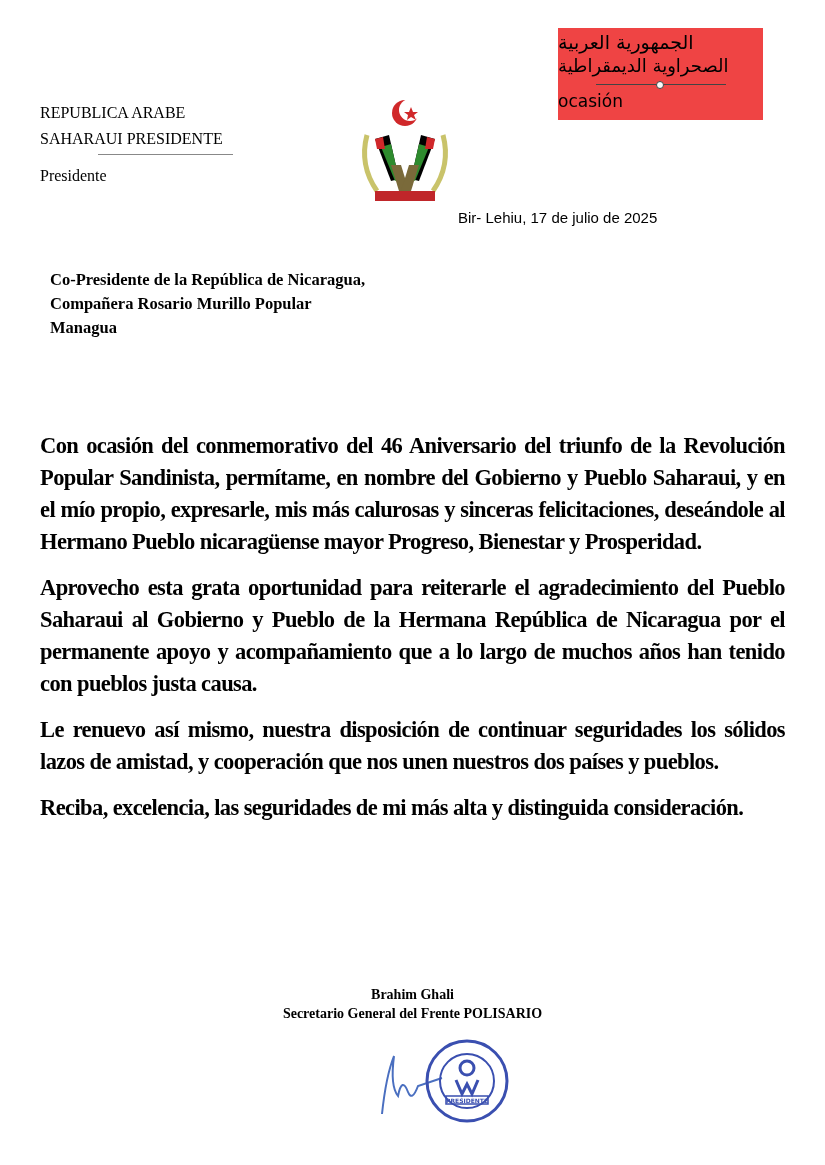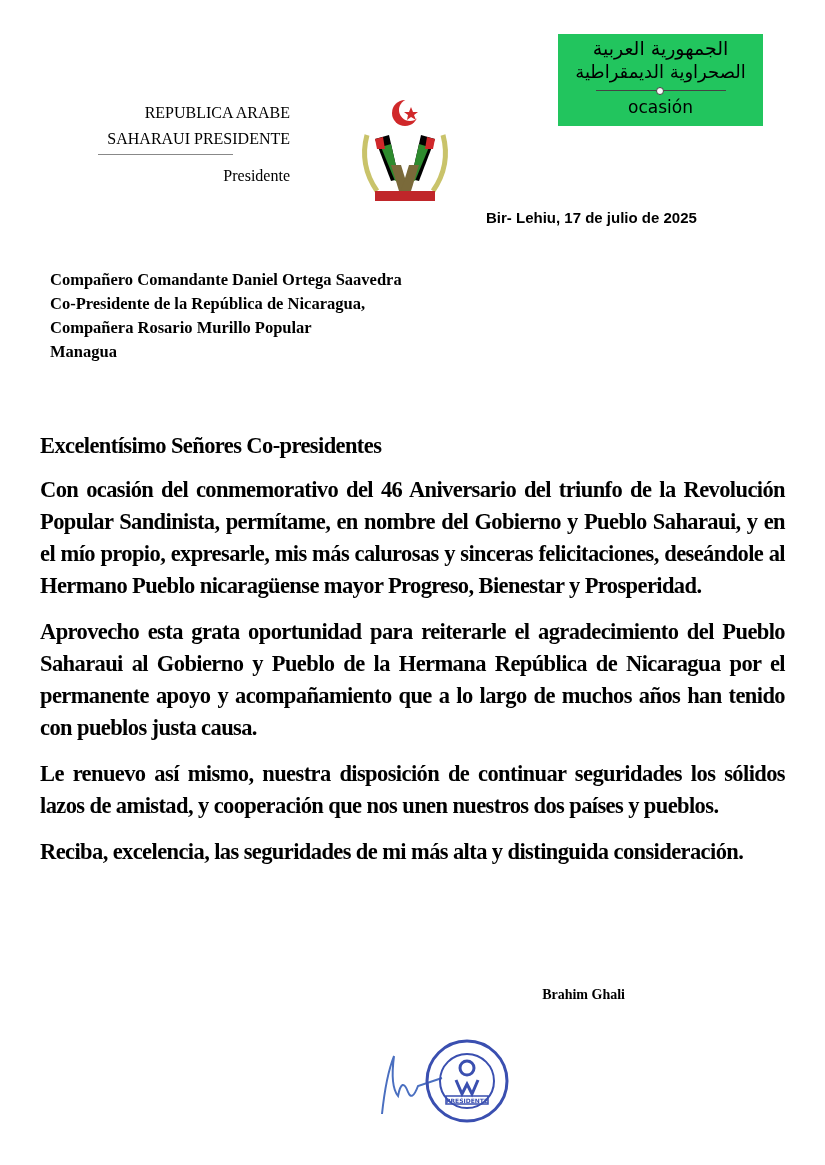--- a/index.html
+++ b/index.html
@@ -1,42 +1,42 @@
 <!DOCTYPE html>
 <html><head>
 <meta charset="utf-8">
 <style>
   html, body { margin: 0; padding: 0; background: #ffffff; }
   body { width: 825px; height: 1165px; position: relative; overflow: hidden; color: #000; }
   .serif { font-family: "Liberation Serif", "DejaVu Serif", serif; }
   .sans { font-family: "Liberation Sans", "DejaVu Sans", sans-serif; }
 
-  #header-left { position: absolute; left: 40px; top: 100px; width: 250px; text-align: right; font-size: 16px; line-height: 26px; }
+  #header-left { position: absolute; left: 40px; top: 100px; width: 250px; text-align: left; font-size: 16px; line-height: 26px; }
   #header-left .rule { width: 135px; height: 1px; background: #888; margin: 2px auto 8px auto; }
   #header-left .pres { font-size: 16px; }
 
   #emblem { position: absolute; left: 355px; top: 95px; width: 100px; height: 112px; }
 
-  #header-right { position: absolute; left: 558px; top: 34px; width: 205px; height: 92px; background: #22c55e; text-align: center; font-family: "DejaVu Sans", sans-serif; direction: rtl; }
+  #header-right { position: absolute; left: 558px; top: 28px; width: 205px; height: 92px; background: #ef4444; text-align: left; font-family: "DejaVu Sans", sans-serif; direction: rtl; }
   #header-right .ar1 { font-size: 19px; line-height: 24px; margin-top: 2px; letter-spacing: 1px; }
   #header-right .ar2 { font-size: 18px; line-height: 24px; letter-spacing: 1px; }
   #header-right .arrule { position: relative; width: 130px; height: 1px; background: #444; margin: 6px auto 6px auto; }
   #header-right .arrule::after { content: ""; position: absolute; left: 60px; top: -3px; width: 6px; height: 6px; border: 1px solid #444; border-radius: 50%; background: #fbfbfb; }
   #header-right .ar3 { font-size: 17px; line-height: 20px; }
 
-  #date { position: absolute; left: 486px; top: 209px; font-size: 15px; font-weight: bold; }
+  #date { position: absolute; left: 458px; top: 209px; font-size: 15px; font-weight: normal; }
 
   #recipients { position: absolute; left: 50px; top: 268px; font-size: 16.5px; font-weight: bold; line-height: 24px; }
 
   #body { position: absolute; left: 40px; top: 430px; width: 745px; font-size: 22.5px; font-weight: bold; line-height: 32px; text-align: justify; }
   #body p { margin: 0 0 14px 0; }
   #body .salutation { margin-bottom: 12px; }
   .narrow { font-stretch: condensed; letter-spacing: -0.6px; }
 
-  #signature { position: absolute; left: 200px; top: 985px; width: 425px; text-align: right; font-size: 14px; font-weight: bold; line-height: 19px; }
+  #signature { position: absolute; left: 200px; top: 985px; width: 425px; text-align: center; font-size: 14px; font-weight: bold; line-height: 19px; }
 
   #seal { position: absolute; left: 372px; top: 1036px; width: 160px; height: 90px; }
 </style>
 </head>
 <body>
 
 <div id="header-left" class="serif">
   <div>REPUBLICA ARABE</div>
   <div>SAHARAUI PRESIDENTE</div>
   <div class="rule"></div>
@@ -71,36 +71,35 @@
 <div id="header-right">
   <div class="ar1">الجمهورية العربية</div>
   <div class="ar2">الصحراوية الديمقراطية</div>
   <div class="arrule"></div>
   <div class="ar3">ocasión</div>
 </div>
 
 <div id="date" class="sans">Bir- Lehiu, 17 de julio de 2025</div>
 
 <div id="recipients" class="serif">
-  <div>Compañero Comandante Daniel Ortega Saavedra</div>
   <div>Co-Presidente de la República de Nicaragua,</div>
   <div>Compañera Rosario Murillo Popular</div>
   <div>Managua</div>
 </div>
 
 <div id="body" class="serif narrow">
-  <p class="salutation">Excelentísimo Señores Co-presidentes</p>
   <p>Con ocasión del conmemorativo del 46 Aniversario del triunfo de la Revolución Popular Sandinista, permítame, en nombre del Gobierno y Pueblo Saharaui, y en el mío propio, expresarle, mis más calurosas y sinceras felicitaciones, deseándole al Hermano Pueblo nicaragüense mayor Progreso, Bienestar y Prosperidad.</p>
   <p>Aprovecho esta grata oportunidad para reiterarle el agradecimiento del Pueblo Saharaui al Gobierno y Pueblo de la Hermana República de Nicaragua por el permanente apoyo y acompañamiento que a lo largo de muchos años han tenido con pueblos justa causa.</p>
   <p>Le renuevo así mismo, nuestra disposición de continuar seguridades los sólidos lazos de amistad, y cooperación que nos unen nuestros dos países y pueblos.</p>
   <p>Reciba, excelencia, las seguridades de mi más alta y distinguida consideración.</p>
 </div>
 
 <div id="signature" class="serif">
   <div>Brahim Ghali</div>
+  <div>Secretario General del Frente POLISARIO</div>
 </div>
 
 <div id="seal">
   <svg width="160" height="90" viewBox="0 0 160 90">
 
     <path d="M10 78 Q14 40 22 20 Q18 50 26 60 Q30 40 36 56 Q40 66 46 50 L70 42" stroke="#4a6fc0" stroke-width="2" fill="none"></path>
 
     <circle cx="95" cy="45" r="40" fill="none" stroke="#3a4fb0" stroke-width="3"></circle>
     <circle cx="95" cy="45" r="27" fill="none" stroke="#3a4fb0" stroke-width="2"></circle>
     <circle cx="95" cy="32" r="7" fill="none" stroke="#3a4fb0" stroke-width="3"></circle>

